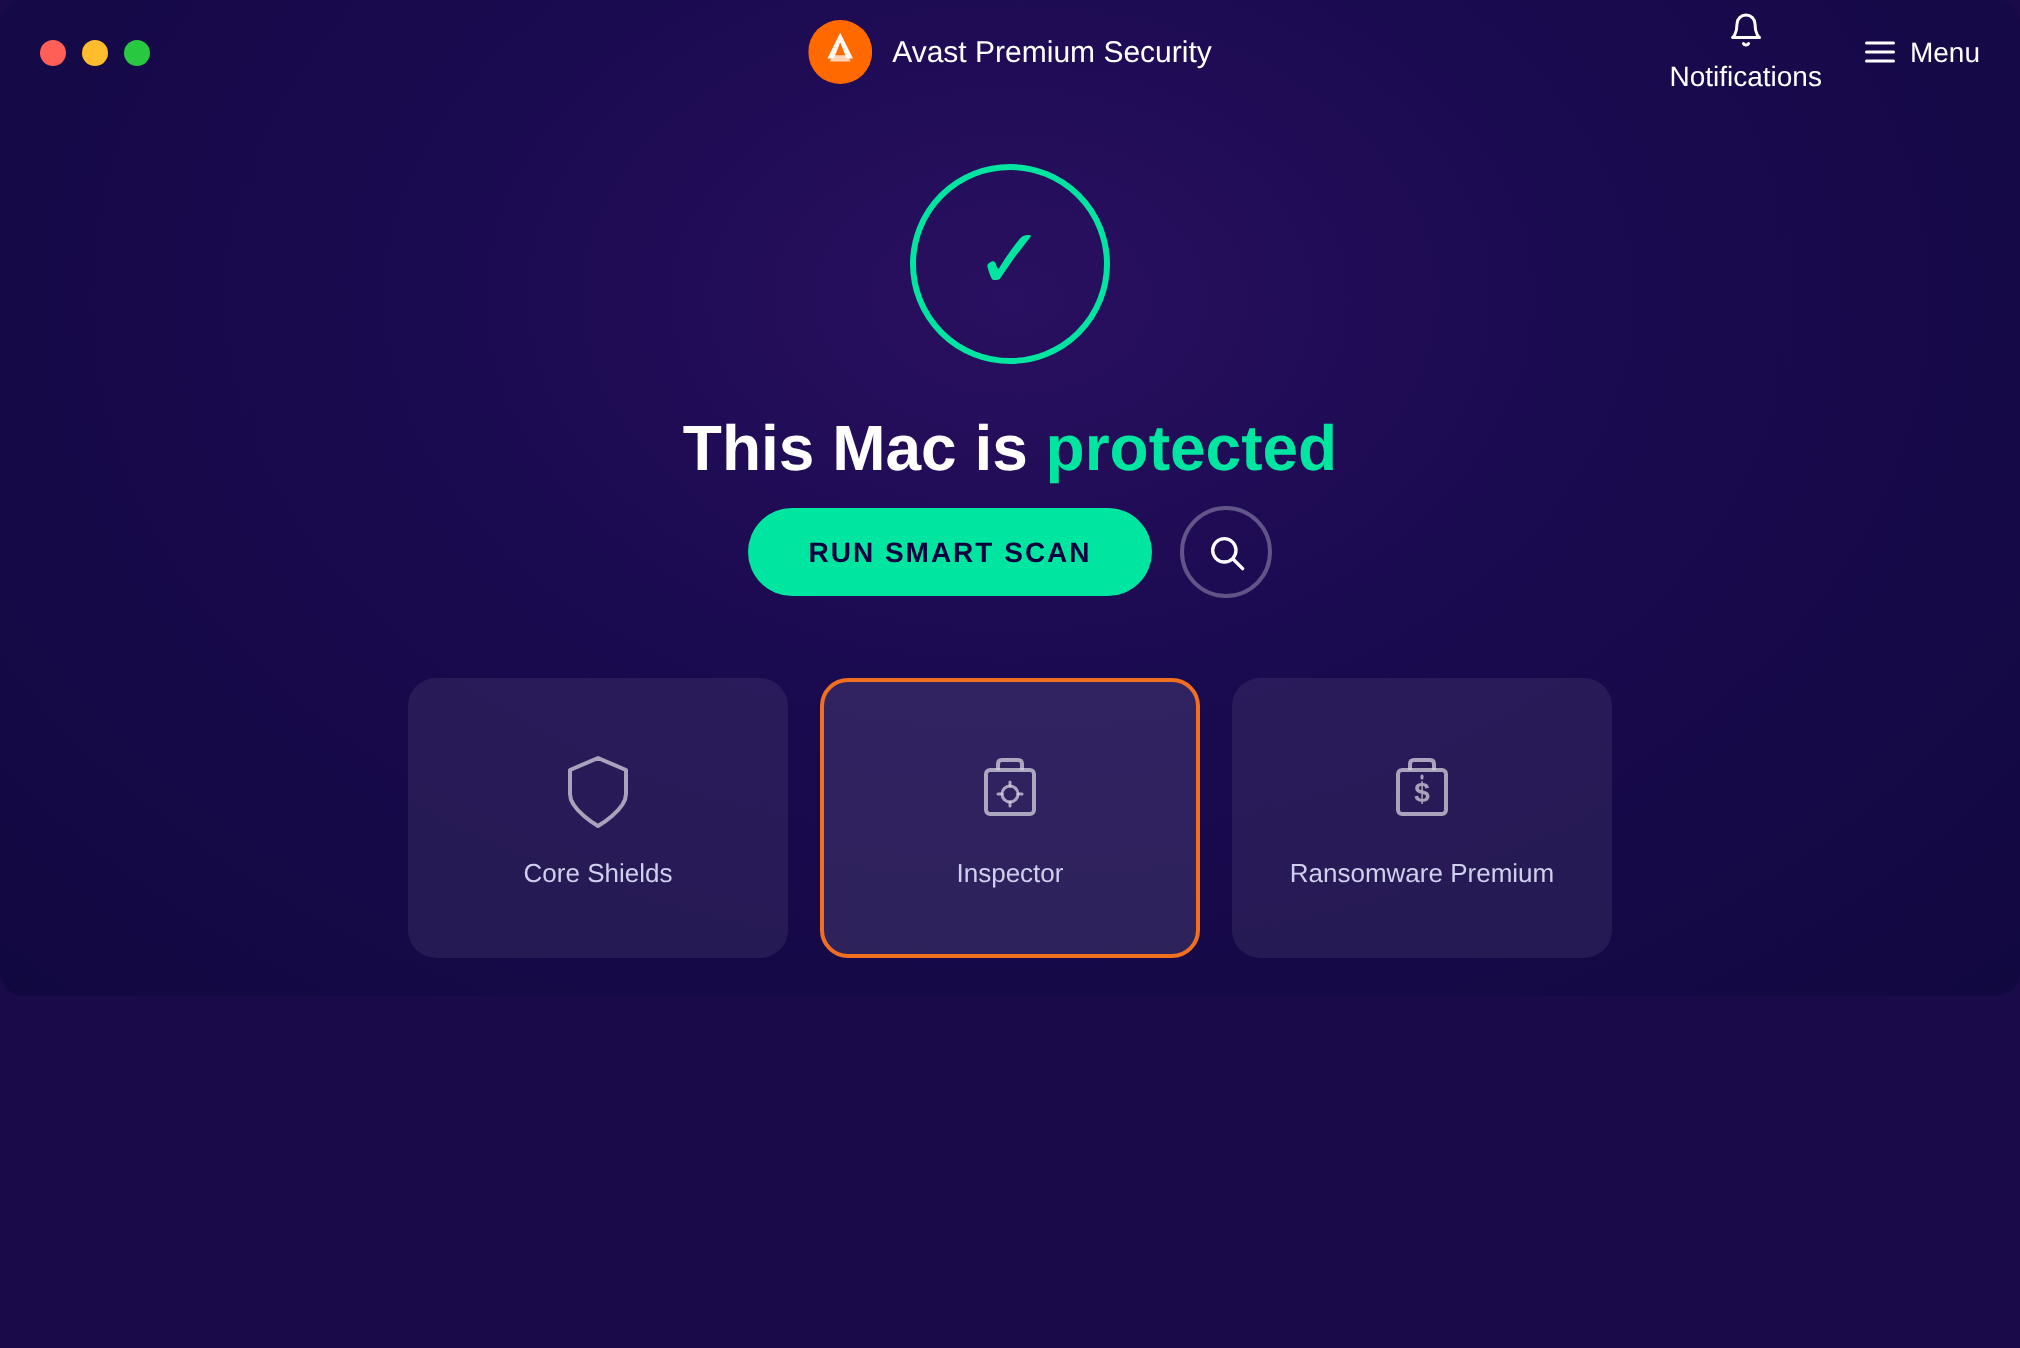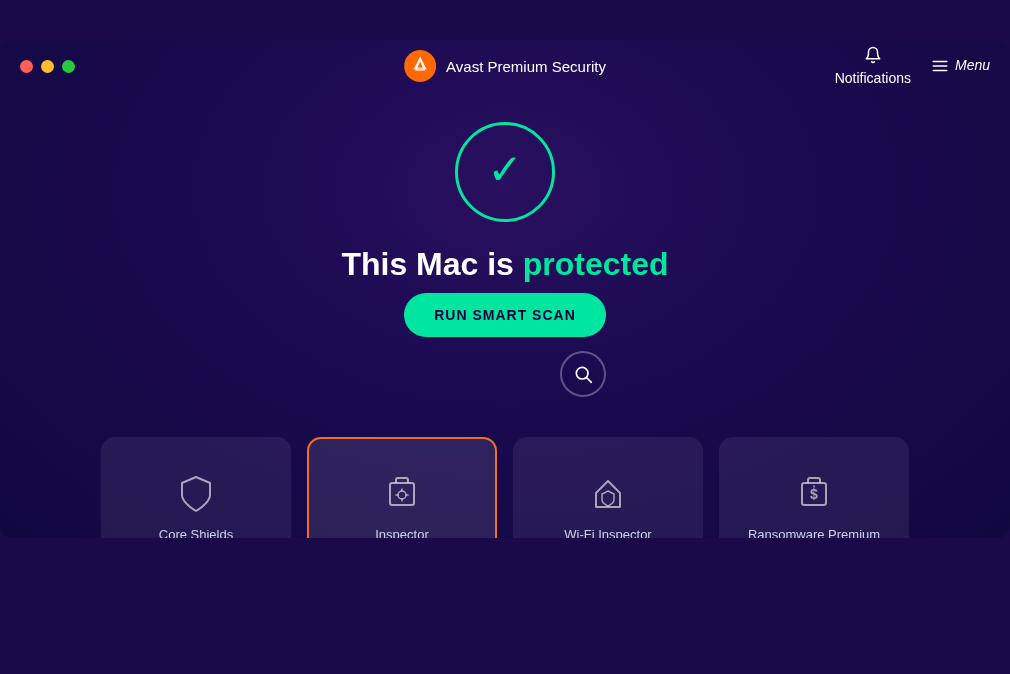--- a/index.html
+++ b/index.html
@@ -14,21 +14,20 @@
 
     .app-window {
       width: 1010px;
       height: 498px;
       background: radial-gradient(ellipse at 50% 30%, #2a1060 0%, #1a0a50 40%, #120840 100%);
       border-radius: 12px;
       overflow: hidden;
       position: relative;
       display: flex;
       flex-direction: column;
-      margin-top: 40px;
     }
 
     
     .title-bar {
       display: flex;
       align-items: center;
       justify-content: space-between;
       padding: 12px 20px;
       background: transparent;
       position: relative;
@@ -85,28 +84,27 @@
       color: #ffffff;
       font-size: 14px;
       background: none;
       border: none;
       cursor: pointer;
       flex-direction: column;
     }
 
     .menu-btn {
       display: flex;
-      align-items: flex-start;
+      align-items: center;
       gap: 6px;
       color: #ffffff;
       font-size: 14px;
       background: none;
       border: none;
       cursor: pointer;
-      font-style: italic;
     }
 
     
     .main-content {
       flex: 1;
       display: flex;
       flex-direction: column;
       align-items: center;
       justify-content: flex-start;
       padding: 20px 40px 40px;
@@ -148,24 +146,23 @@
     .status-subtitle {
       font-size: 14px;
       color: #a0a0cc;
       margin-bottom: 28px;
       text-align: center;
     }
 
     
     .button-row {
       display: flex;
-      align-items: flex-end;
+      align-items: center;
       gap: 14px;
       margin-bottom: 40px;
-      flex-direction: column;
     }
 
     .scan-btn {
       background: #00e5a0;
       color: #0a0040;
       border: none;
       border-radius: 30px;
       padding: 14px 30px;
       font-size: 14px;
       font-weight: 800;
@@ -328,29 +325,20 @@
           <path d="M14 10 V7 Q14 5 16 5 H24 Q26 5 26 7 V10" stroke="rgba(255,255,255,0.75)" stroke-width="2" fill="none"></path>
           <circle cx="20" cy="22" r="4" stroke="rgba(255,255,255,0.75)" stroke-width="1.5"></circle>
           <line x1="20" y1="18" x2="20" y2="16" stroke="rgba(255,255,255,0.75)" stroke-width="1.5" stroke-linecap="round"></line>
           <line x1="20" y1="26" x2="20" y2="28" stroke="rgba(255,255,255,0.75)" stroke-width="1.5" stroke-linecap="round"></line>
           <line x1="16" y1="22" x2="14" y2="22" stroke="rgba(255,255,255,0.75)" stroke-width="1.5" stroke-linecap="round"></line>
           <line x1="26" y1="22" x2="24" y2="22" stroke="rgba(255,255,255,0.75)" stroke-width="1.5" stroke-linecap="round"></line>
         </svg>
         <span class="card-label">Inspector</span>
       </div>
 
-      <div class="card">
-        <svg class="icon-svg" viewBox="0 0 40 40" fill="none" xmlns="http://www.w3.org/2000/svg">
-
-          <path d="M8 20 L20 8 L32 20 L32 34 L8 34 Z" stroke="rgba(255,255,255,0.75)" stroke-width="2" fill="none" stroke-linejoin="round"></path>
-
-          <path d="M20 18 L26 21 L26 27 C26 30 20 33 20 33 C20 33 14 30 14 27 L14 21 Z" stroke="rgba(255,255,255,0.75)" stroke-width="1.5" fill="none"></path>
-        </svg>
-        <span class="card-label">Wi-Fi Inspector</span>
-      </div>
 
       <div class="card">
         <svg class="icon-svg" viewBox="0 0 40 40" fill="none" xmlns="http://www.w3.org/2000/svg">
           <rect x="8" y="10" width="24" height="22" rx="2" stroke="rgba(255,255,255,0.75)" stroke-width="2"></rect>
           <path d="M14 10 V7 Q14 5 16 5 H24 Q26 5 26 7 V10" stroke="rgba(255,255,255,0.75)" stroke-width="2" fill="none"></path>
 
           <text x="20" y="26" text-anchor="middle" font-size="14" fill="rgba(255,255,255,0.75)" font-weight="bold">$</text>
           <line x1="20" y1="14" x2="20" y2="13" stroke="rgba(255,255,255,0.75)" stroke-width="1.5" stroke-linecap="round"></line>
         </svg>
         <span class="card-label">Ransomware Premium</span>

